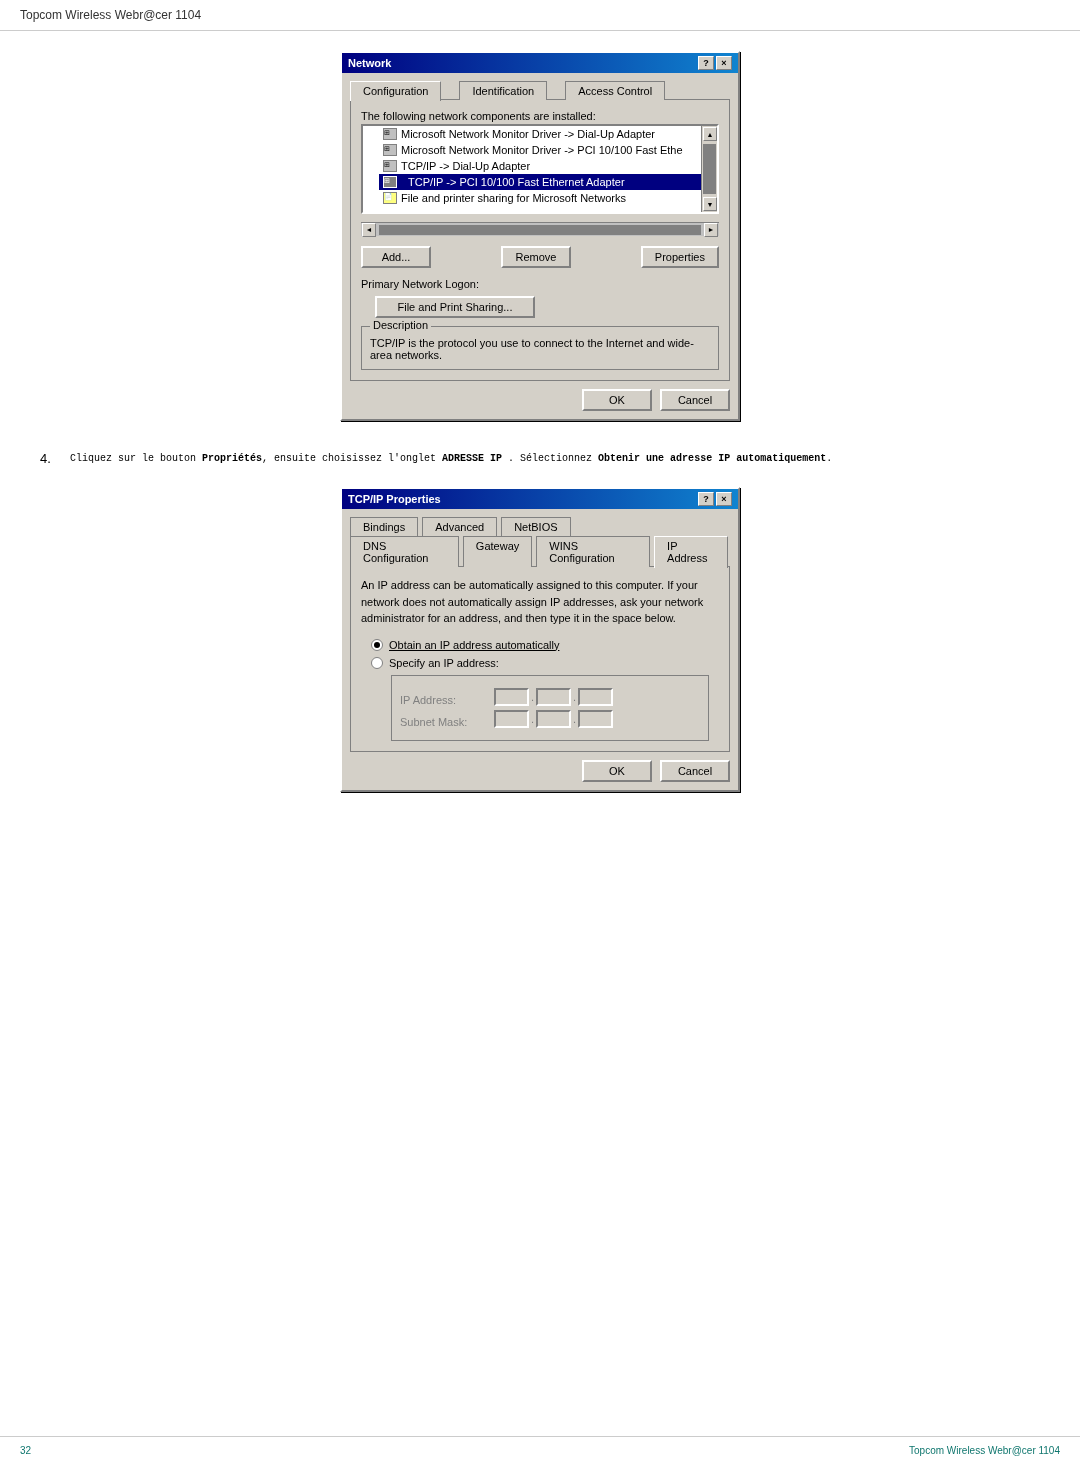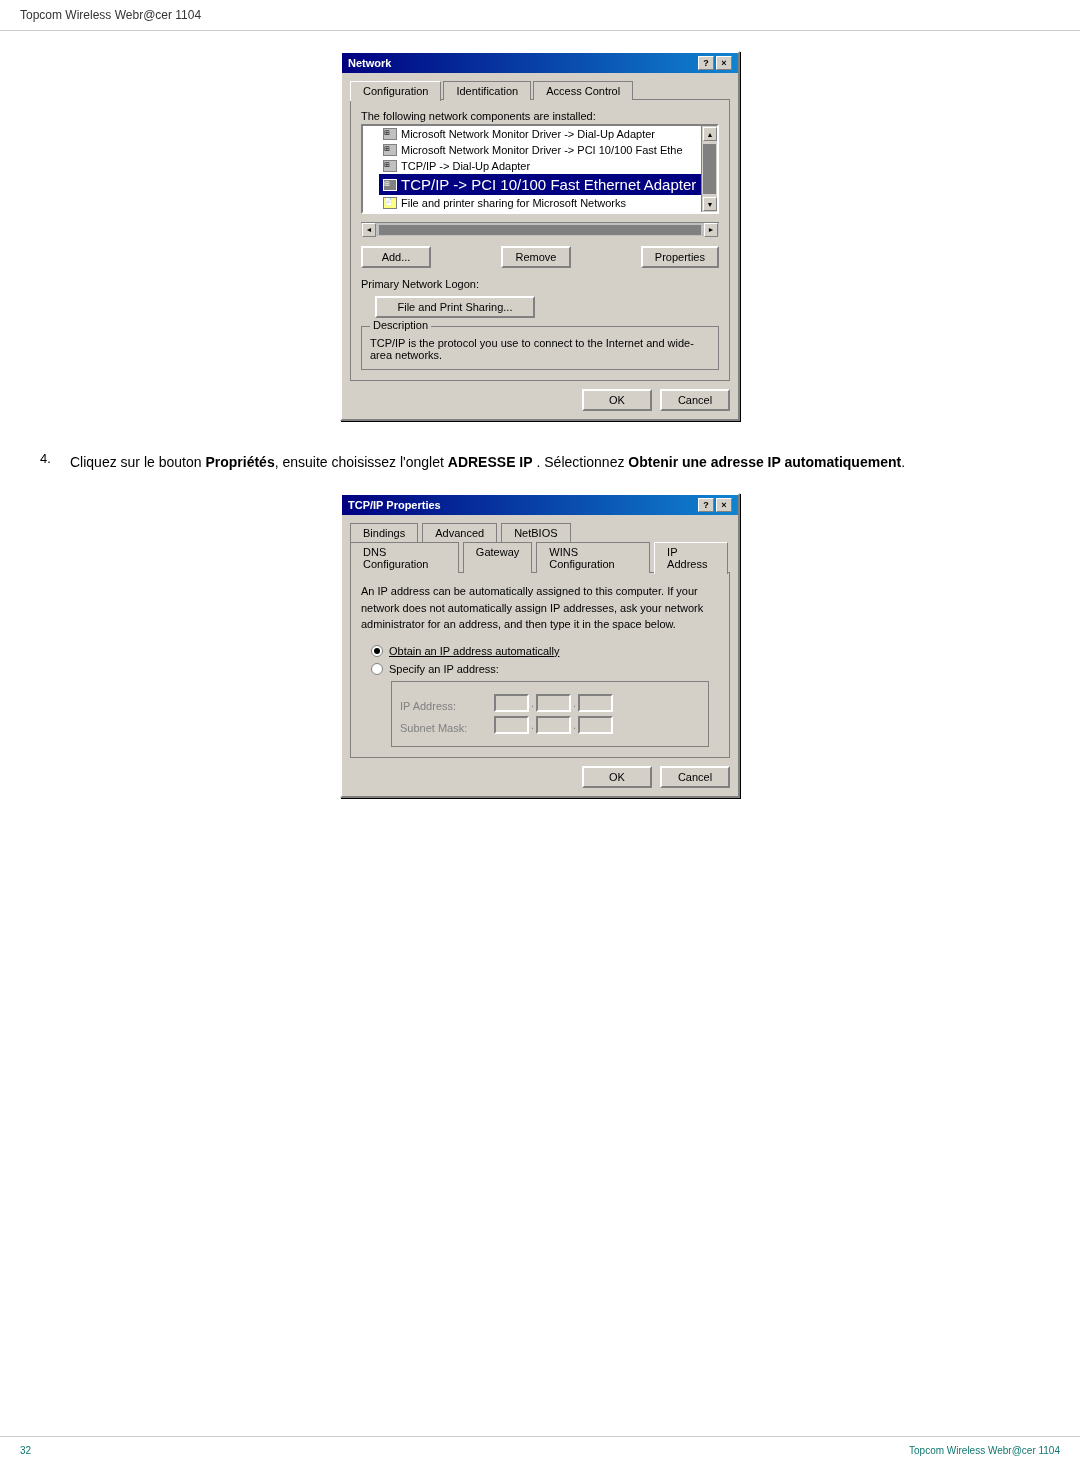--- a/index.html
+++ b/index.html
@@ -77,21 +77,21 @@
       color: #000;
       font-weight: bold;
     }
 
     .win-body {
       padding: 8px;
     }
 
     .win-tabs {
       display: flex;
-      gap: 0;
+      gap: 16px;
       margin-bottom: -1px;
       position: relative;
       z-index: 1;
       align-items: flex-end;
     }
 
     .win-tab {
       background: #d4d0c8;
       border: 1px solid #808080;
       border-bottom: none;
@@ -341,21 +341,21 @@
               <div class="win-listbox-item">
                 <span style="display:inline-block;width:14px;height:12px;background:#c0c0c0;border:1px solid #808080;font-size:7px;flex-shrink:0;">⊞</span>
                 <span style="font-size:11px;white-space:nowrap;">Microsoft Network Monitor Driver -&gt; PCI 10/100 Fast Ethe</span>
               </div>
               <div class="win-listbox-item">
                 <span style="display:inline-block;width:14px;height:12px;background:#c0c0c0;border:1px solid #808080;font-size:7px;flex-shrink:0;">⊞</span>
                 <span style="font-size:11px;white-space:nowrap;">TCP/IP -&gt; Dial-Up Adapter</span>
               </div>
               <div class="win-listbox-item selected">
                 <span style="display:inline-block;width:14px;height:12px;background:#808080;border:1px solid #fff;font-size:7px;flex-shrink:0;color:white;">⊞</span>
-                <span style="font-size:15px;white-space:nowrap;">TCP/IP -&gt; PCI 10/100 Fast Ethernet Adapter</span>
+                <span style="font-size:11px;white-space:nowrap;margin-left:7px;">TCP/IP -&gt; PCI 10/100 Fast Ethernet Adapter</span>
               </div>
               <div class="win-listbox-item">
                 <span style="display:inline-block;width:14px;height:12px;background:#ffff80;border:1px solid #808080;font-size:7px;flex-shrink:0;">📄</span>
                 <span style="font-size:11px;white-space:nowrap;">File and printer sharing for Microsoft Networks</span>
               </div>
             </div>
 
             <div class="scrollbar-track">
               <div class="scrollbar-btn">▲</div>
               <div class="scrollbar-thumb"></div>
@@ -392,21 +392,21 @@
         <div style="display:flex; justify-content:flex-end; gap:8px; margin-top:8px;">
           <button class="win-button">OK</button>
           <button class="win-button">Cancel</button>
         </div>
       </div>
     </div>
   </div>
 
   <div class="numbered-item">
     <span class="num">4.</span>
-    <p style="font-size:14px; line-height:1.6;">
+    <p style="font-size:10px; line-height:1.6;font-family:Liberation Mono, monospace;">
       Cliquez sur le bouton <b>Propriétés</b>, ensuite choisissez l'onglet <b>ADRESSE IP</b> . Sélectionnez <b>Obtenir une adresse IP automatiquement</b>.
     </p>
   </div>
 
   <div class="tcpip-dialog">
     <div class="win-dialog">
 
       <div class="win-titlebar">
         <span>TCP/IP Properties</span>
         <div class="win-titlebar-buttons">

